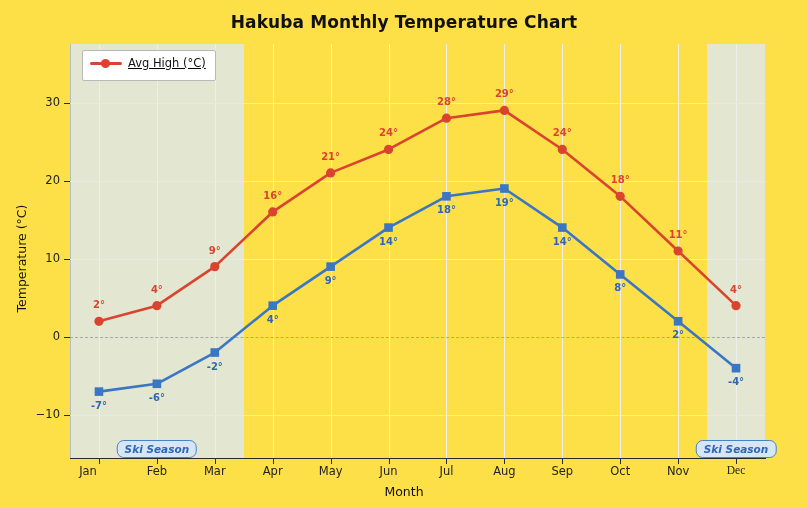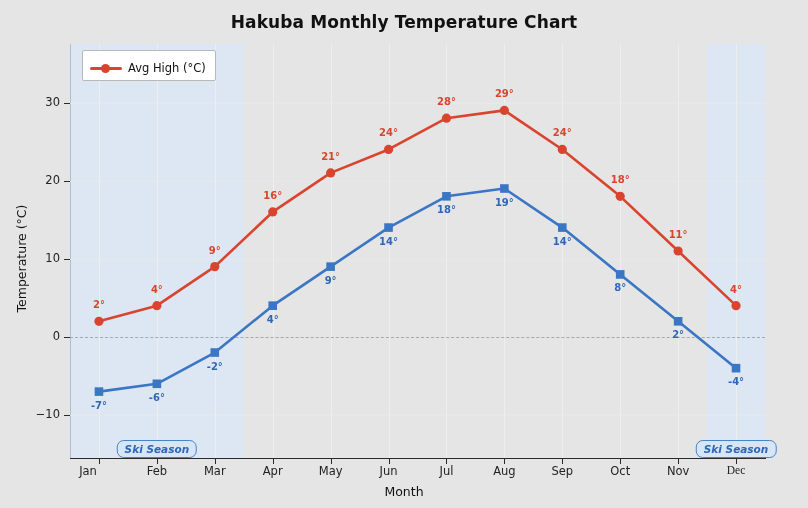--- a/index.html
+++ b/index.html
@@ -12,21 +12,21 @@
     height: 508px;
     font-family: "DejaVu Sans", sans-serif;
     position: relative;
     overflow: hidden;
   }
   #figure {
     position: absolute;
     left: 0; top: 0;
     width: 808px;
     height: 508px;
-    background: #e5e5e5;
+    background: #fde047;
   }
   #chart-title {
     position: absolute;
     left: 0;
     top: 12px;
     width: 808px;
     text-align: center;
     font-size: 17px;
     font-weight: bold;
     color: #111111;
@@ -168,22 +168,23 @@
     left: 82px;
     top: 50px;
     background: #ffffff;
     border: 1px solid #b8b8b8;
     border-radius: 2px;
     padding: 5px 9px 5px 7px;
     z-index: 6;
   }
   .legend-row {
     display: flex;
-    align-items: flex-end;
+    align-items: flex-start;
     height: 19px;
+    text-decoration: underline;
   }
   .legend-swatch {
     width: 32px;
     height: 14px;
     position: relative;
     margin-right: 6px;
     flex: 0 0 auto;
   }
   .legend-swatch .ln {
     position: absolute;

